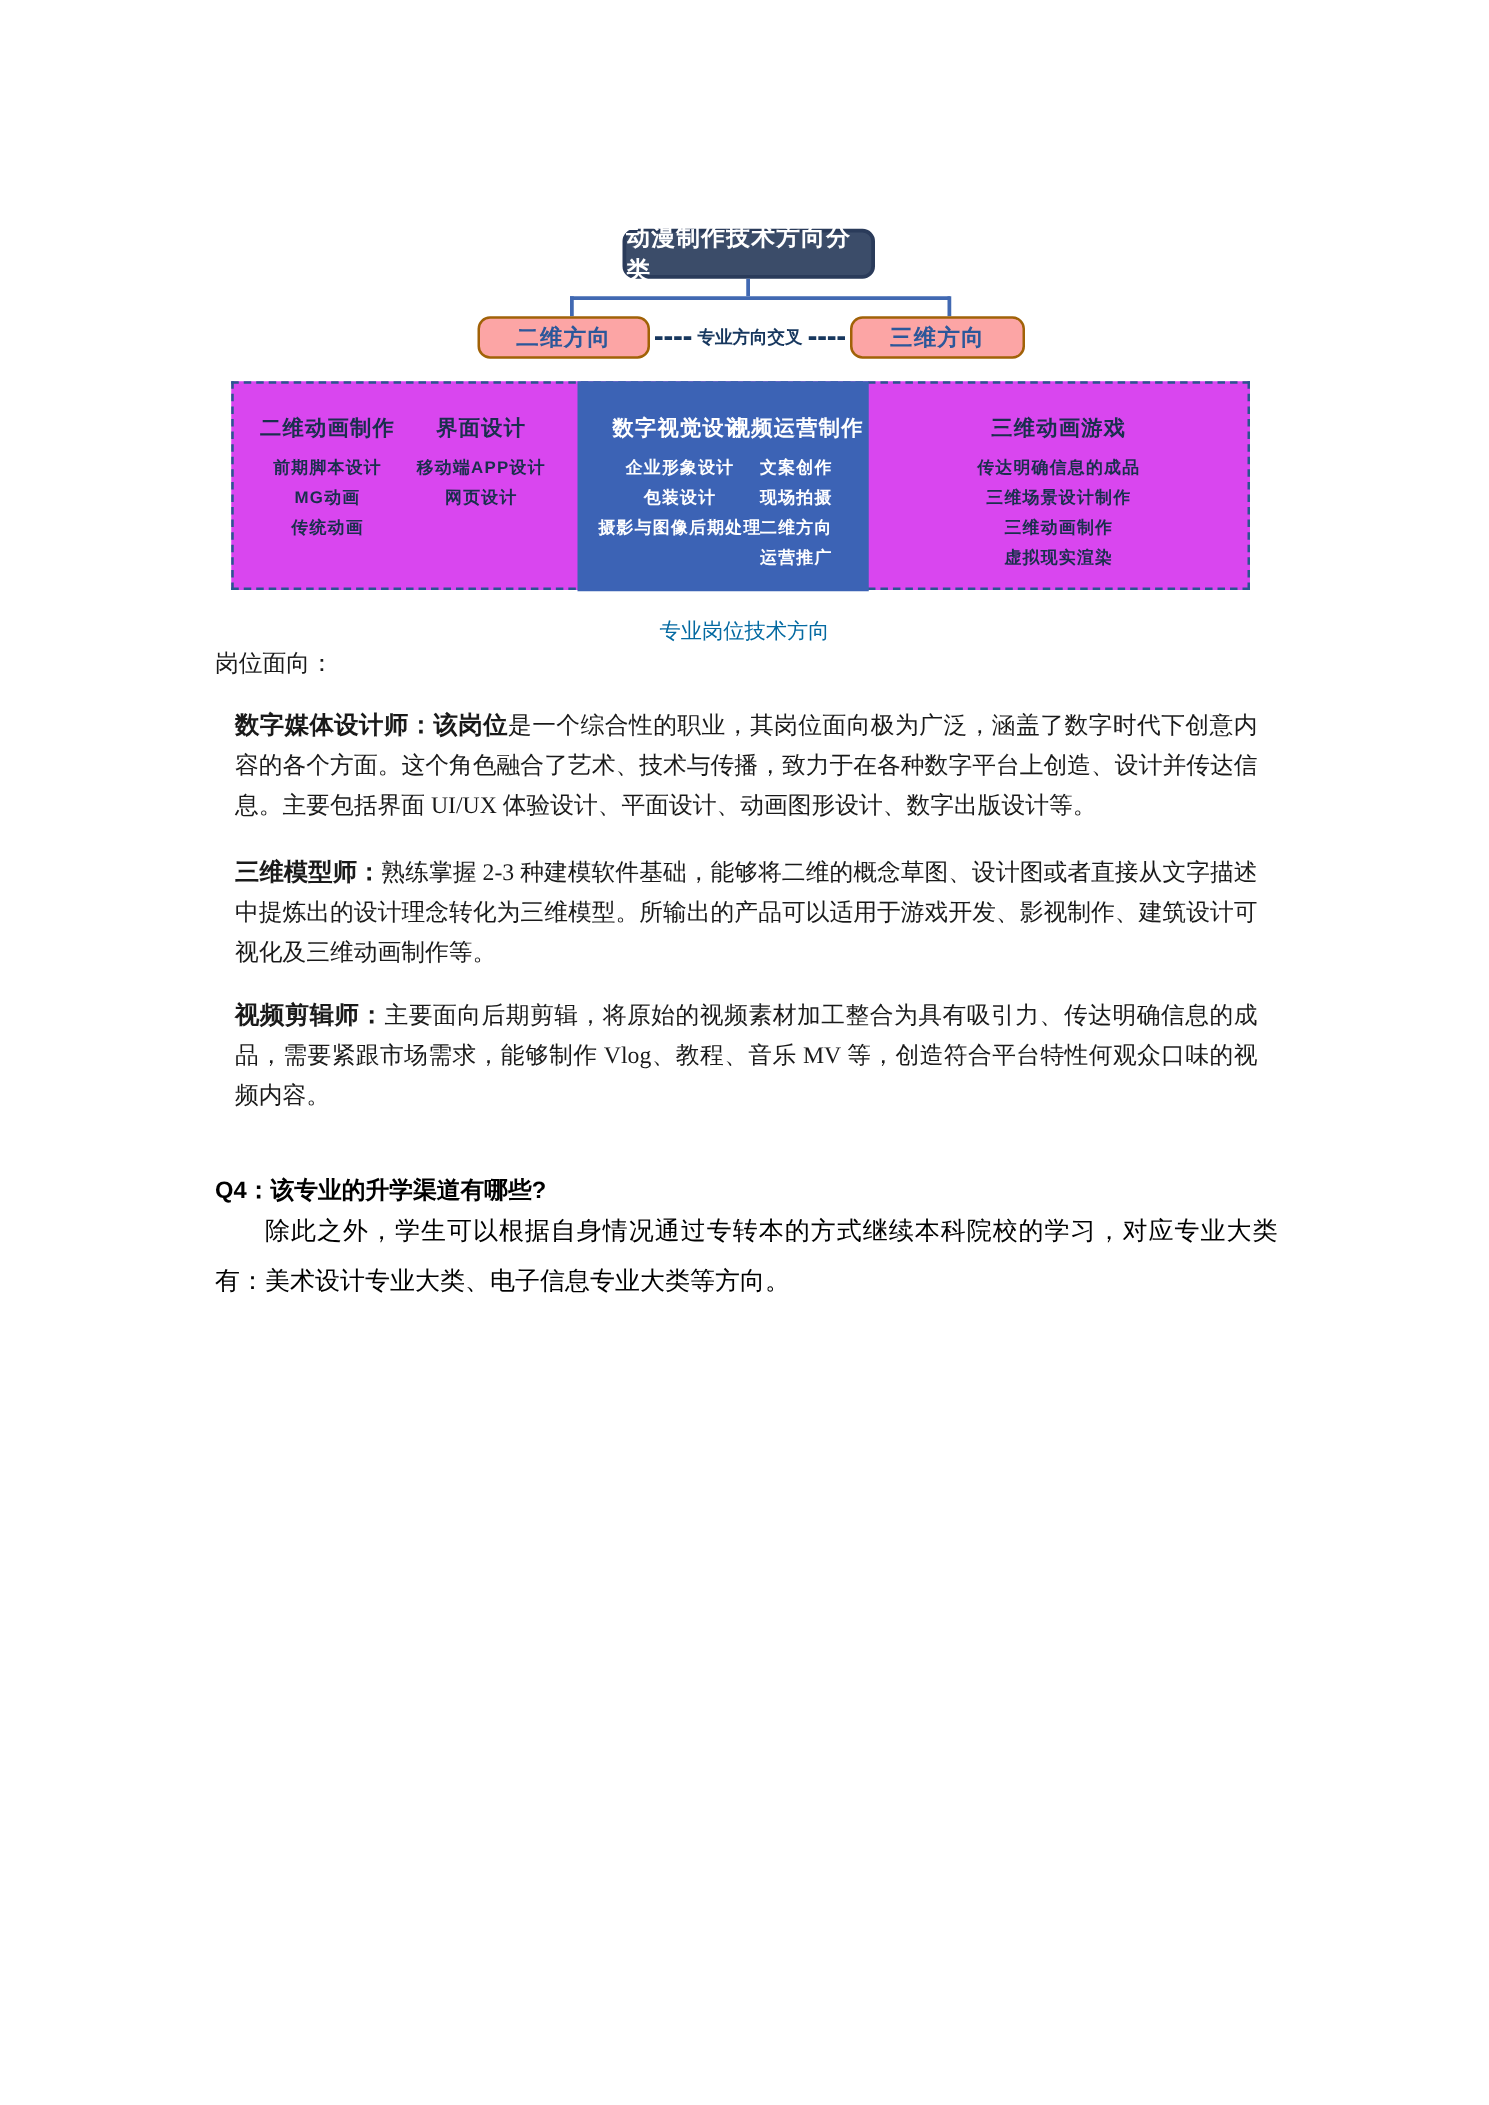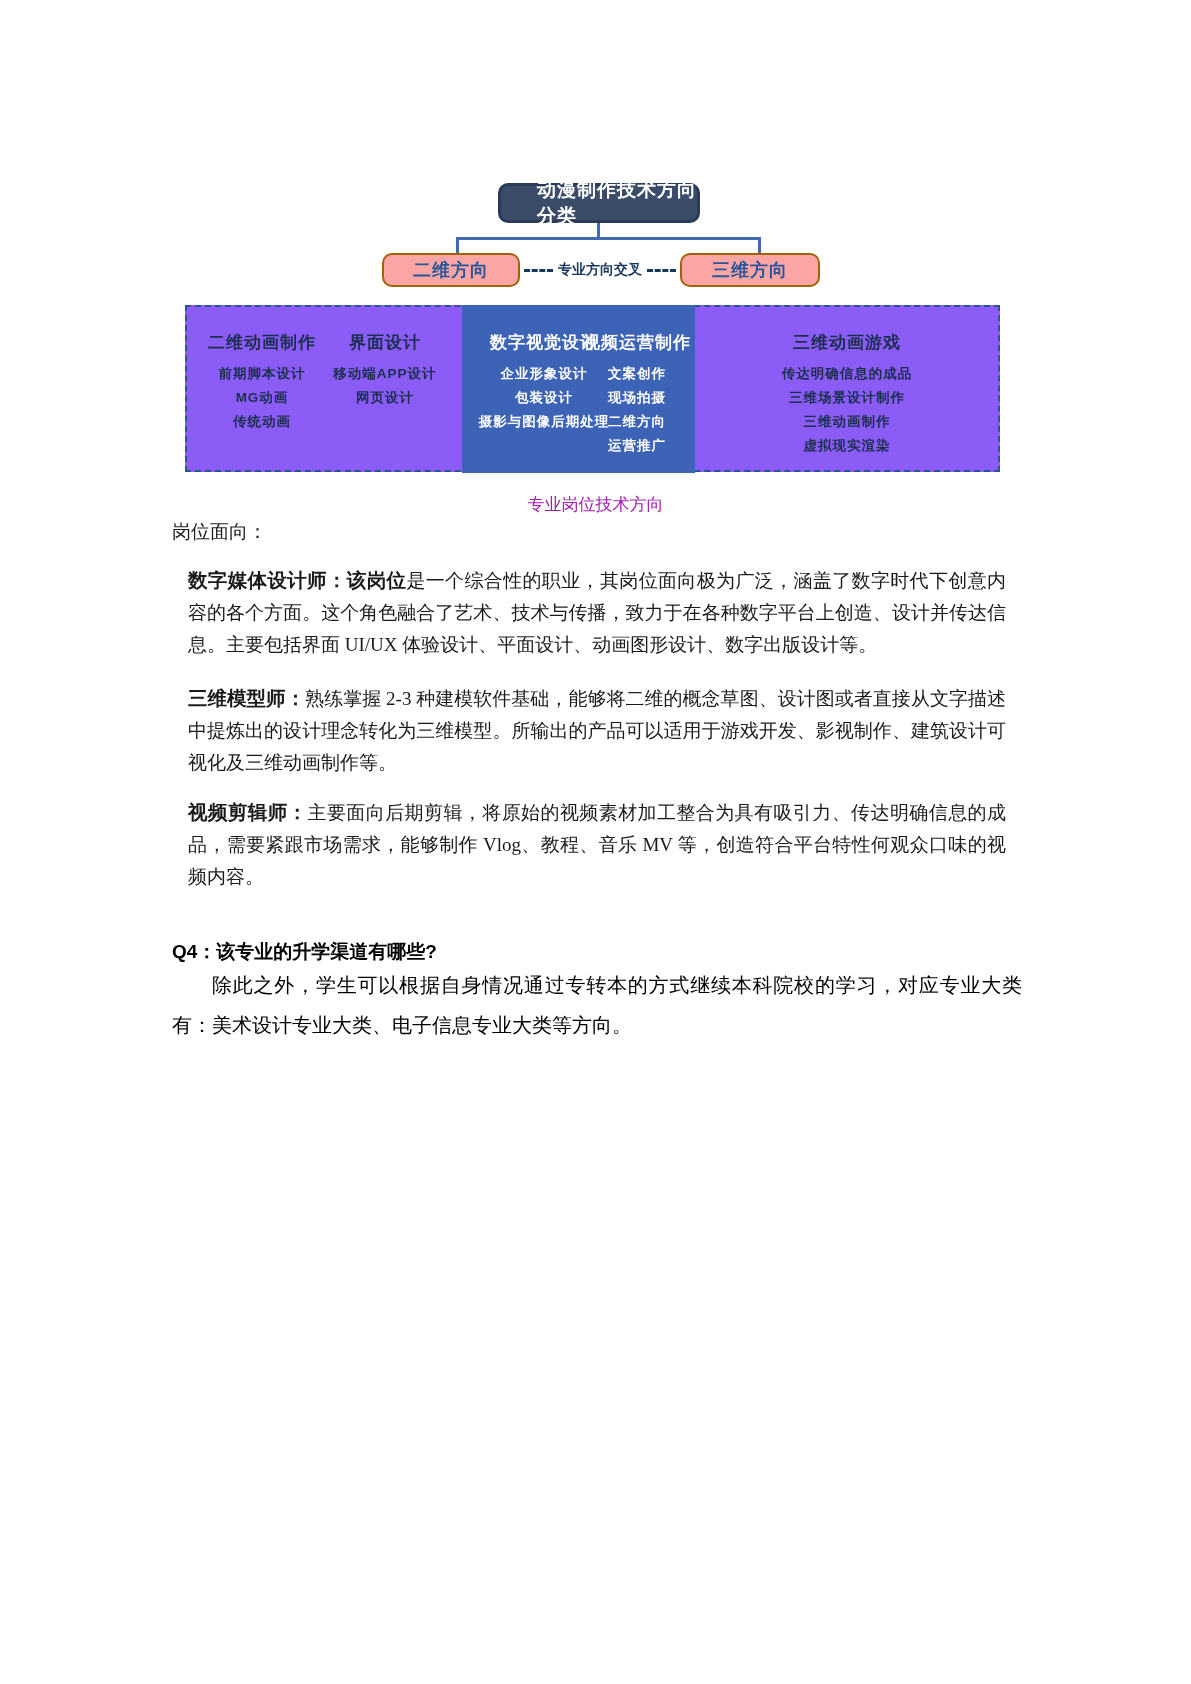--- a/index.html
+++ b/index.html
@@ -4,51 +4,51 @@
 <style>
   html,body{margin:0;padding:0;background:#ffffff;}
   .page{position:relative;width:1191px;height:1684px;background:#ffffff;overflow:hidden;
         font-family:"Liberation Sans",sans-serif;}
 
   
   .diagram{position:absolute;left:0;top:0;width:1191px;height:520px;}
   .node-root{position:absolute;left:498px;top:183px;width:202px;height:40px;
              background:#3b4c69;border:3px solid #2a3b5a;border-radius:10px;
              box-sizing:border-box;display:flex;align-items:center;justify-content:center;
-             color:#ffffff;font-weight:bold;font-size:19px;letter-spacing:1px;padding-left:36px;}
+             color:#ffffff;font-weight:bold;font-size:19px;letter-spacing:1px;}
   .cline{position:absolute;background:transparent;}
   .v-root{left:597px;top:223px;height:14px;border-left:3px solid #4169b2;}
   .h-branch{left:456px;top:237px;width:304px;border-top:3px solid #4169b2;}
   .v-left{left:456px;top:237px;height:16px;border-left:3px solid #4169b2;}
   .v-right{left:758px;top:237px;height:16px;border-left:3px solid #4169b2;}
   .node-branch{position:absolute;top:253px;height:34px;background:#fca5a5;
                border:2px solid #a16207;border-radius:10px;box-sizing:border-box;
                display:flex;align-items:center;justify-content:center;
                color:#2b579a;font-weight:bold;font-size:18px;letter-spacing:1px;}
   .node-2d{left:382px;width:138px;}
   .node-3d{left:680px;width:140px;}
   .cross{position:absolute;left:524px;top:256px;width:152px;height:28px;
          display:flex;align-items:center;gap:5px;}
   .dash-seg{flex:1;border-top:3px dashed #17375e;height:0;}
   .cross-label{color:#17375e;font-weight:bold;font-size:14px;white-space:nowrap;}
 
   .grid-box{position:absolute;left:185px;top:305px;width:815px;height:167px;
-            background:#8b5cf6;border:2px dashed #29568f;box-sizing:border-box;text-decoration:underline;}
+            background:#d946ef;border:2px dashed #29568f;box-sizing:border-box;text-decoration:underline;}
   .blue-block{position:absolute;left:275px;top:-2px;bottom:-3px;width:233px;background:#3c63b5;}
   .gcol{position:absolute;top:24px;text-align:center;color:#1a2f4d;}
   .gcol .hdr{font-size:17px;font-weight:bold;margin:0 0 8px 0;letter-spacing:1px;}
   .gcol .itm{font-size:13.5px;font-weight:bold;line-height:24px;letter-spacing:1px;}
   .c1{left:0;width:150px;}
   .c2{left:123px;width:150px;}
   .c3{left:282px;width:150px;color:#ffffff;}
   .c4{left:385px;width:130px;color:#ffffff;}
   .c5{left:570px;width:180px;}
 
   .caption{position:absolute;left:0;top:493px;width:1191px;text-align:center;
-           color:#a21caf;font-size:17px;}
+           color:#0369a1;font-size:17px;}
 
   
   .content{position:absolute;left:172px;top:516px;width:850px;color:#1a1a1a;}
   .intro{margin:0;font-size:19px;line-height:32px;
          font-family:"Liberation Serif",serif;}
   .role{margin:16px;font-size:19px;line-height:32px;text-align:justify;
         font-family:"Liberation Serif",serif;}
   .role b{font-family:"Liberation Sans",sans-serif;font-size:19.5px;}
   .r2{margin-top:20px;}
   .r3{margin-top:21px;}

